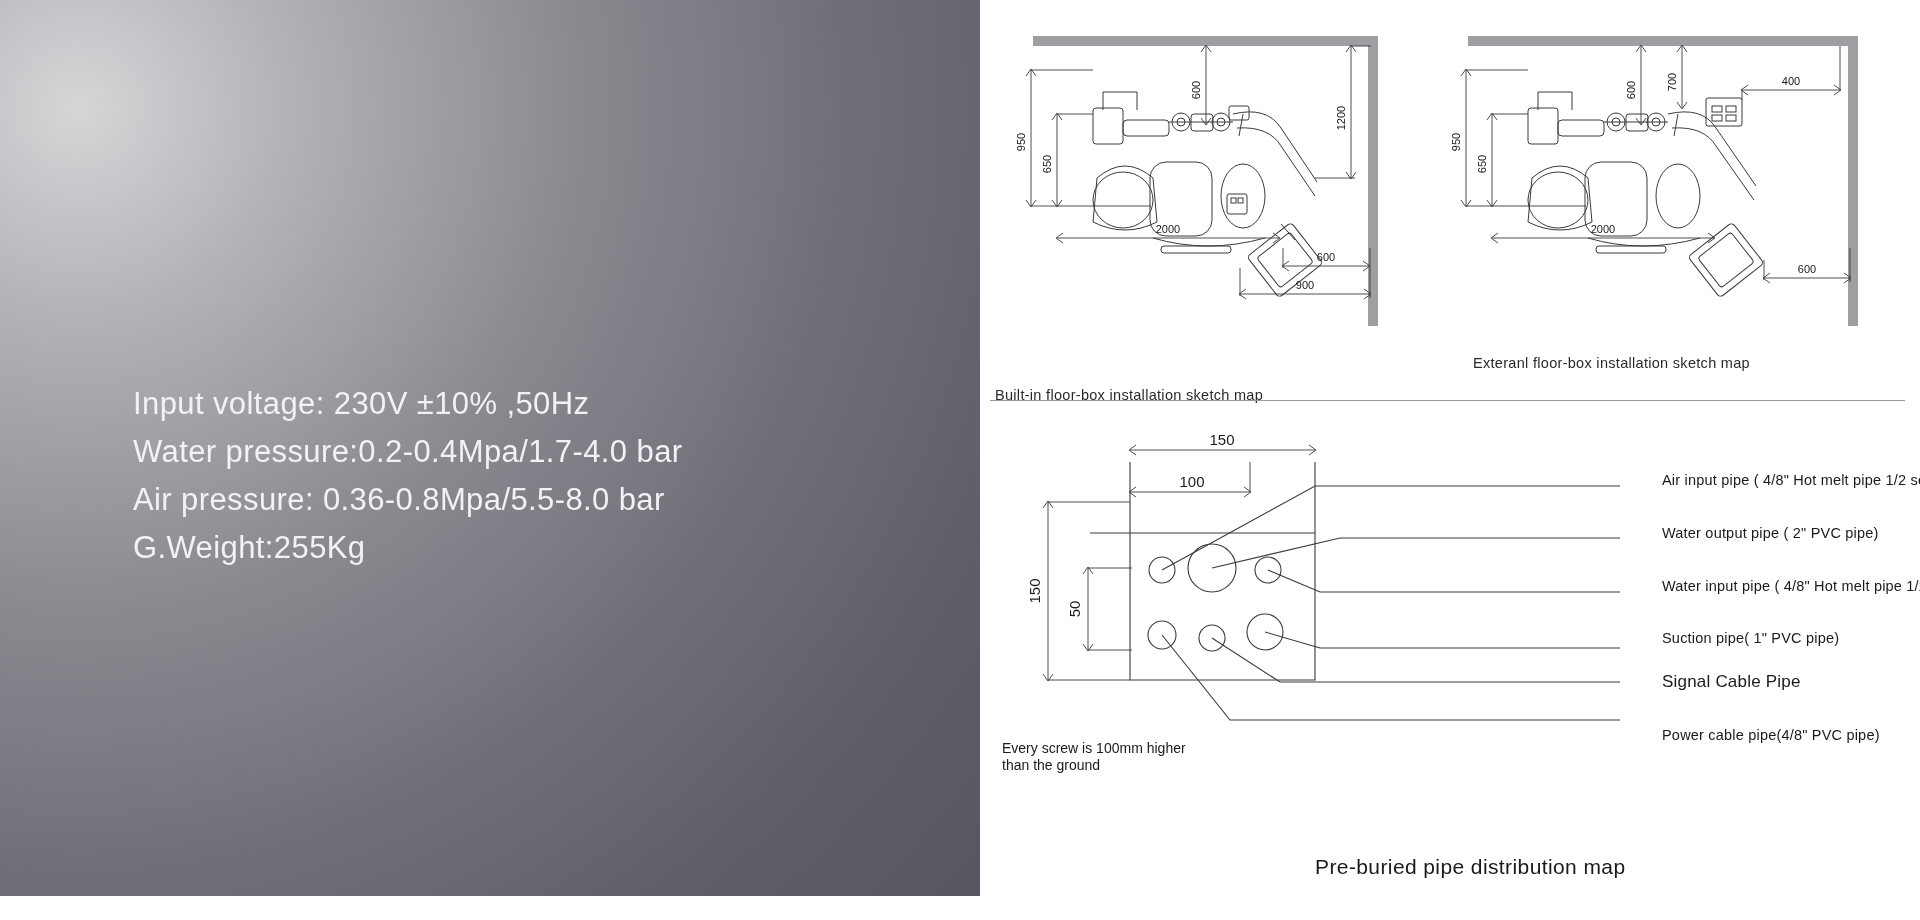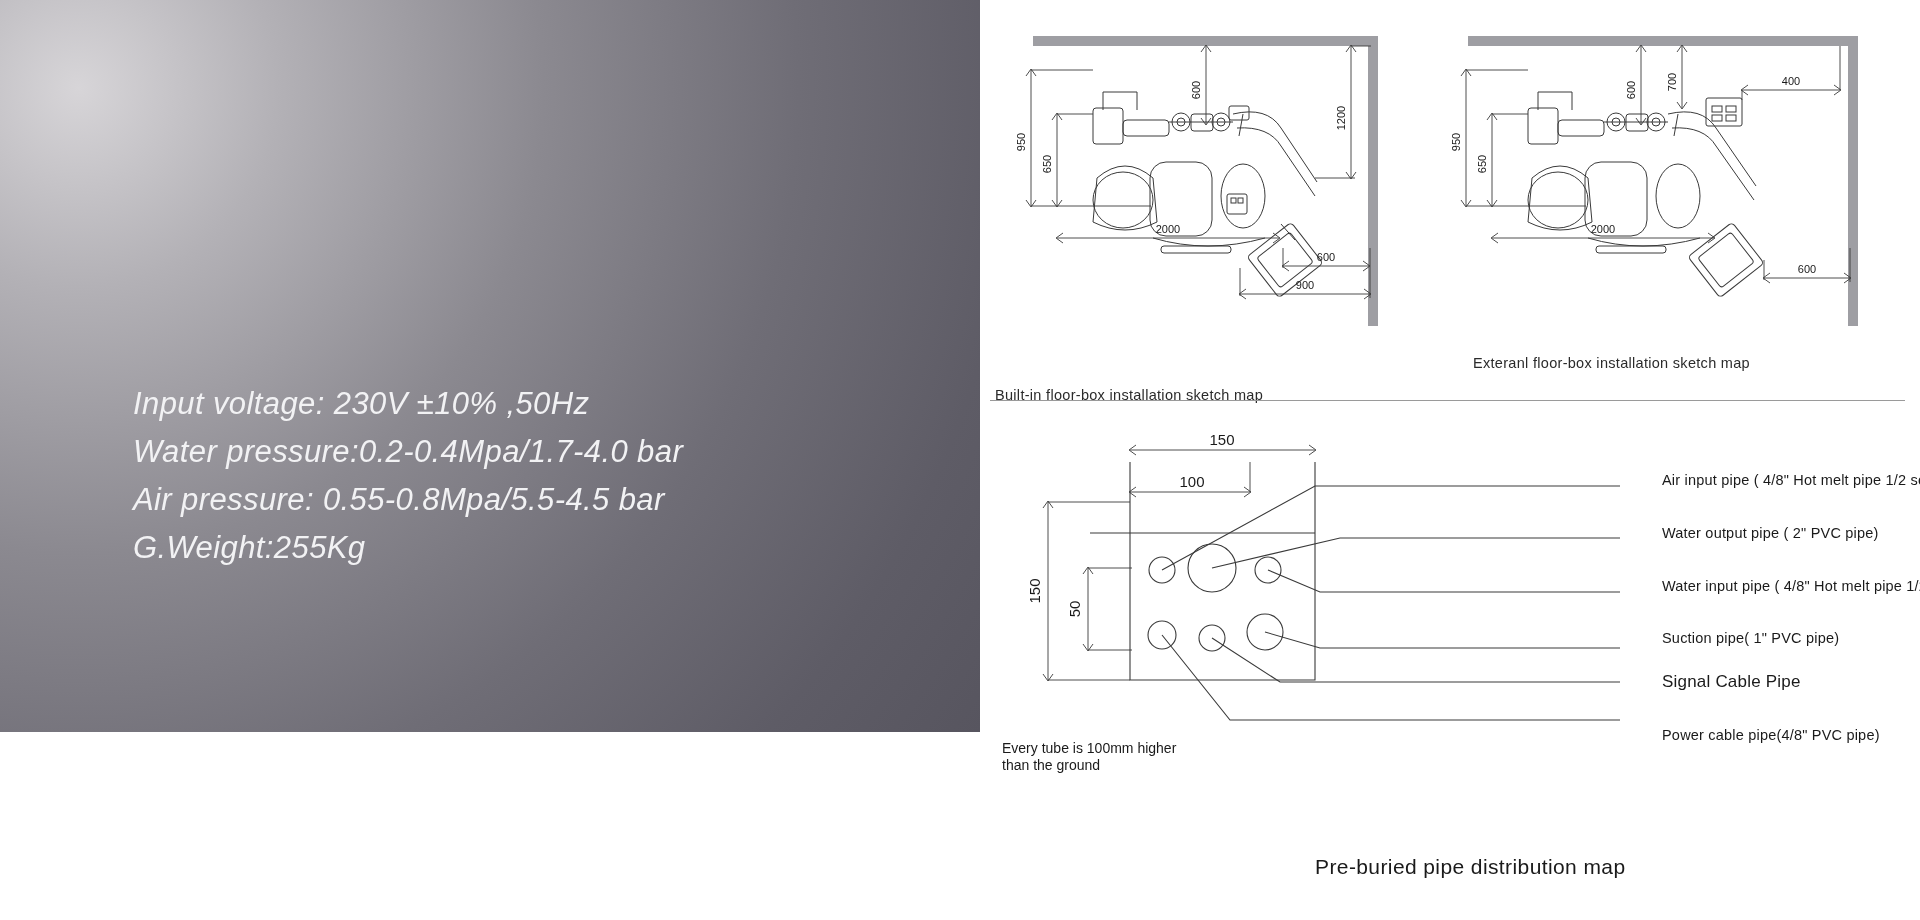--- a/index.html
+++ b/index.html
@@ -17,26 +17,25 @@
   .page {
     position: absolute;
     inset: 0;
     display: flex;
   }
 
   
   .left-panel {
     position: relative;
     width: 980px;
-    height: 732px;
+    height: 896px;
     background:
       radial-gradient(circle at 8% 12%, #d7d5d8 0%, #b3b1b6 18%, #8b8990 42%, #6f6d76 65%, #5e5c66 85%, #57555f 100%);
     overflow: hidden;
     flex: none;
-    font-style: italic;
   }
   .spec-block {
     position: absolute;
     left: 133px;
     top: 380px;
     color: #f2f2f4;
     font-size: 31px;
     line-height: 48px;
     letter-spacing: 0.4px;
     font-weight: 300;
@@ -105,21 +104,21 @@
 </style>
 </head>
 <body>
 
 <div class="page">
 
   <div class="left-panel">
     <div class="spec-block">
       <span class="spec-line">Input voltage: 230V ±10% ,50Hz</span>
       <span class="spec-line">Water pressure:0.2-0.4Mpa/1.7-4.0 bar</span>
-      <span class="spec-line">Air pressure: 0.55-0.8Mpa/5.5-4.5 bar</span>
+      <span class="spec-line">Air pressure: 0.36-0.8Mpa/5.5-8.0 bar</span>
       <span class="spec-line">G.Weight:255Kg</span>
     </div>
   </div>
 
   <div class="right-panel">
 
     <svg width="430" height="340" viewBox="0 0 430 340" style="position:absolute;left:5px;top:10px;">
       <g stroke="#3a3a3a" fill="none" stroke-width="1">
 
         <rect x="48" y="26" width="345" height="10" fill="#9e9ea3" stroke="none"></rect>
@@ -309,20 +308,20 @@
     </svg>
 
     <div class="pipe-label" style="left:682px;top:472px;">Air input pipe ( 4/8" Hot melt pipe 1/2 screw thread )</div>
     <div class="pipe-label" style="left:682px;top:525px;">Water output pipe ( 2" PVC pipe)</div>
     <div class="pipe-label" style="left:682px;top:578px;">Water input pipe ( 4/8" Hot melt pipe 1/2 screw thread)</div>
     <div class="pipe-label" style="left:682px;top:630px;">Suction pipe( 1" PVC pipe)</div>
     <div class="pipe-label big" style="left:682px;top:672px;">Signal Cable Pipe</div>
     <div class="pipe-label" style="left:682px;top:727px;">Power cable pipe(4/8" PVC pipe)</div>
 
     <div class="ground-note">
-      <span>Every tube is 100mm higher</span><br>
+      <span>Every screw is 100mm higher</span><br>
       <span>than the ground</span>
     </div>
 
     <div class="bottom-caption">Pre-buried pipe distribution map</div>
 
   </div>
 </div>
 
 </body></html>

